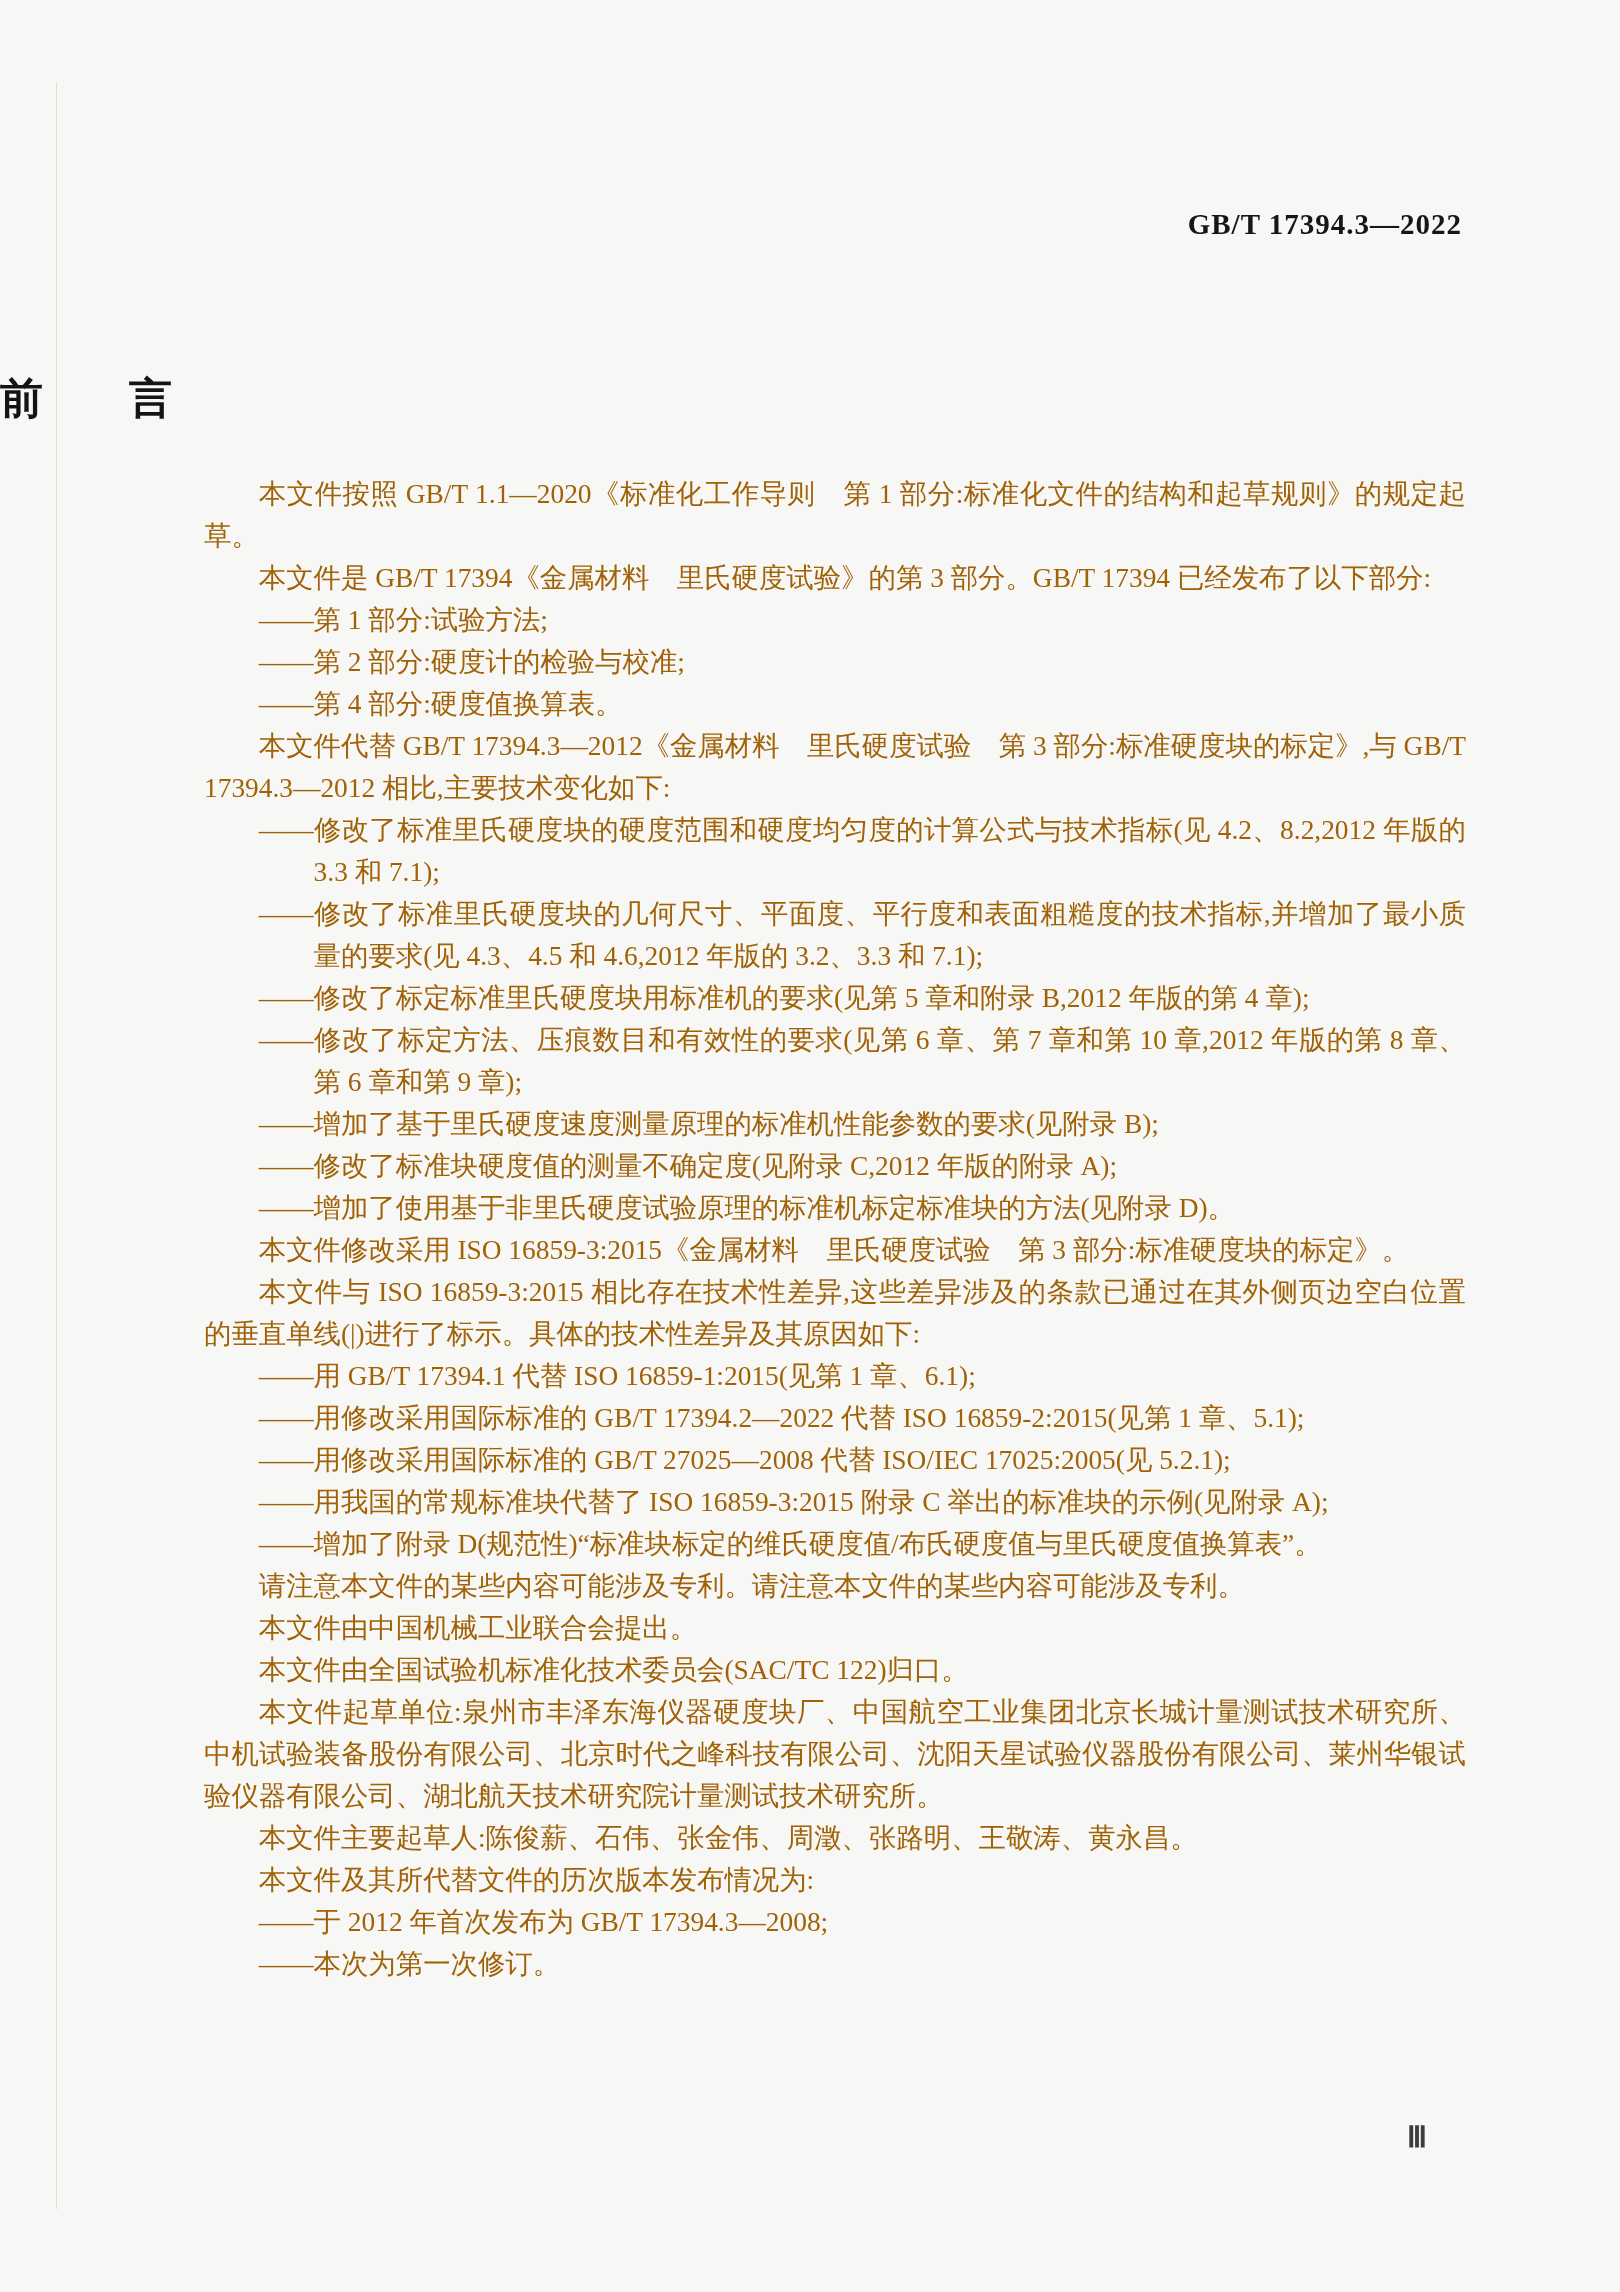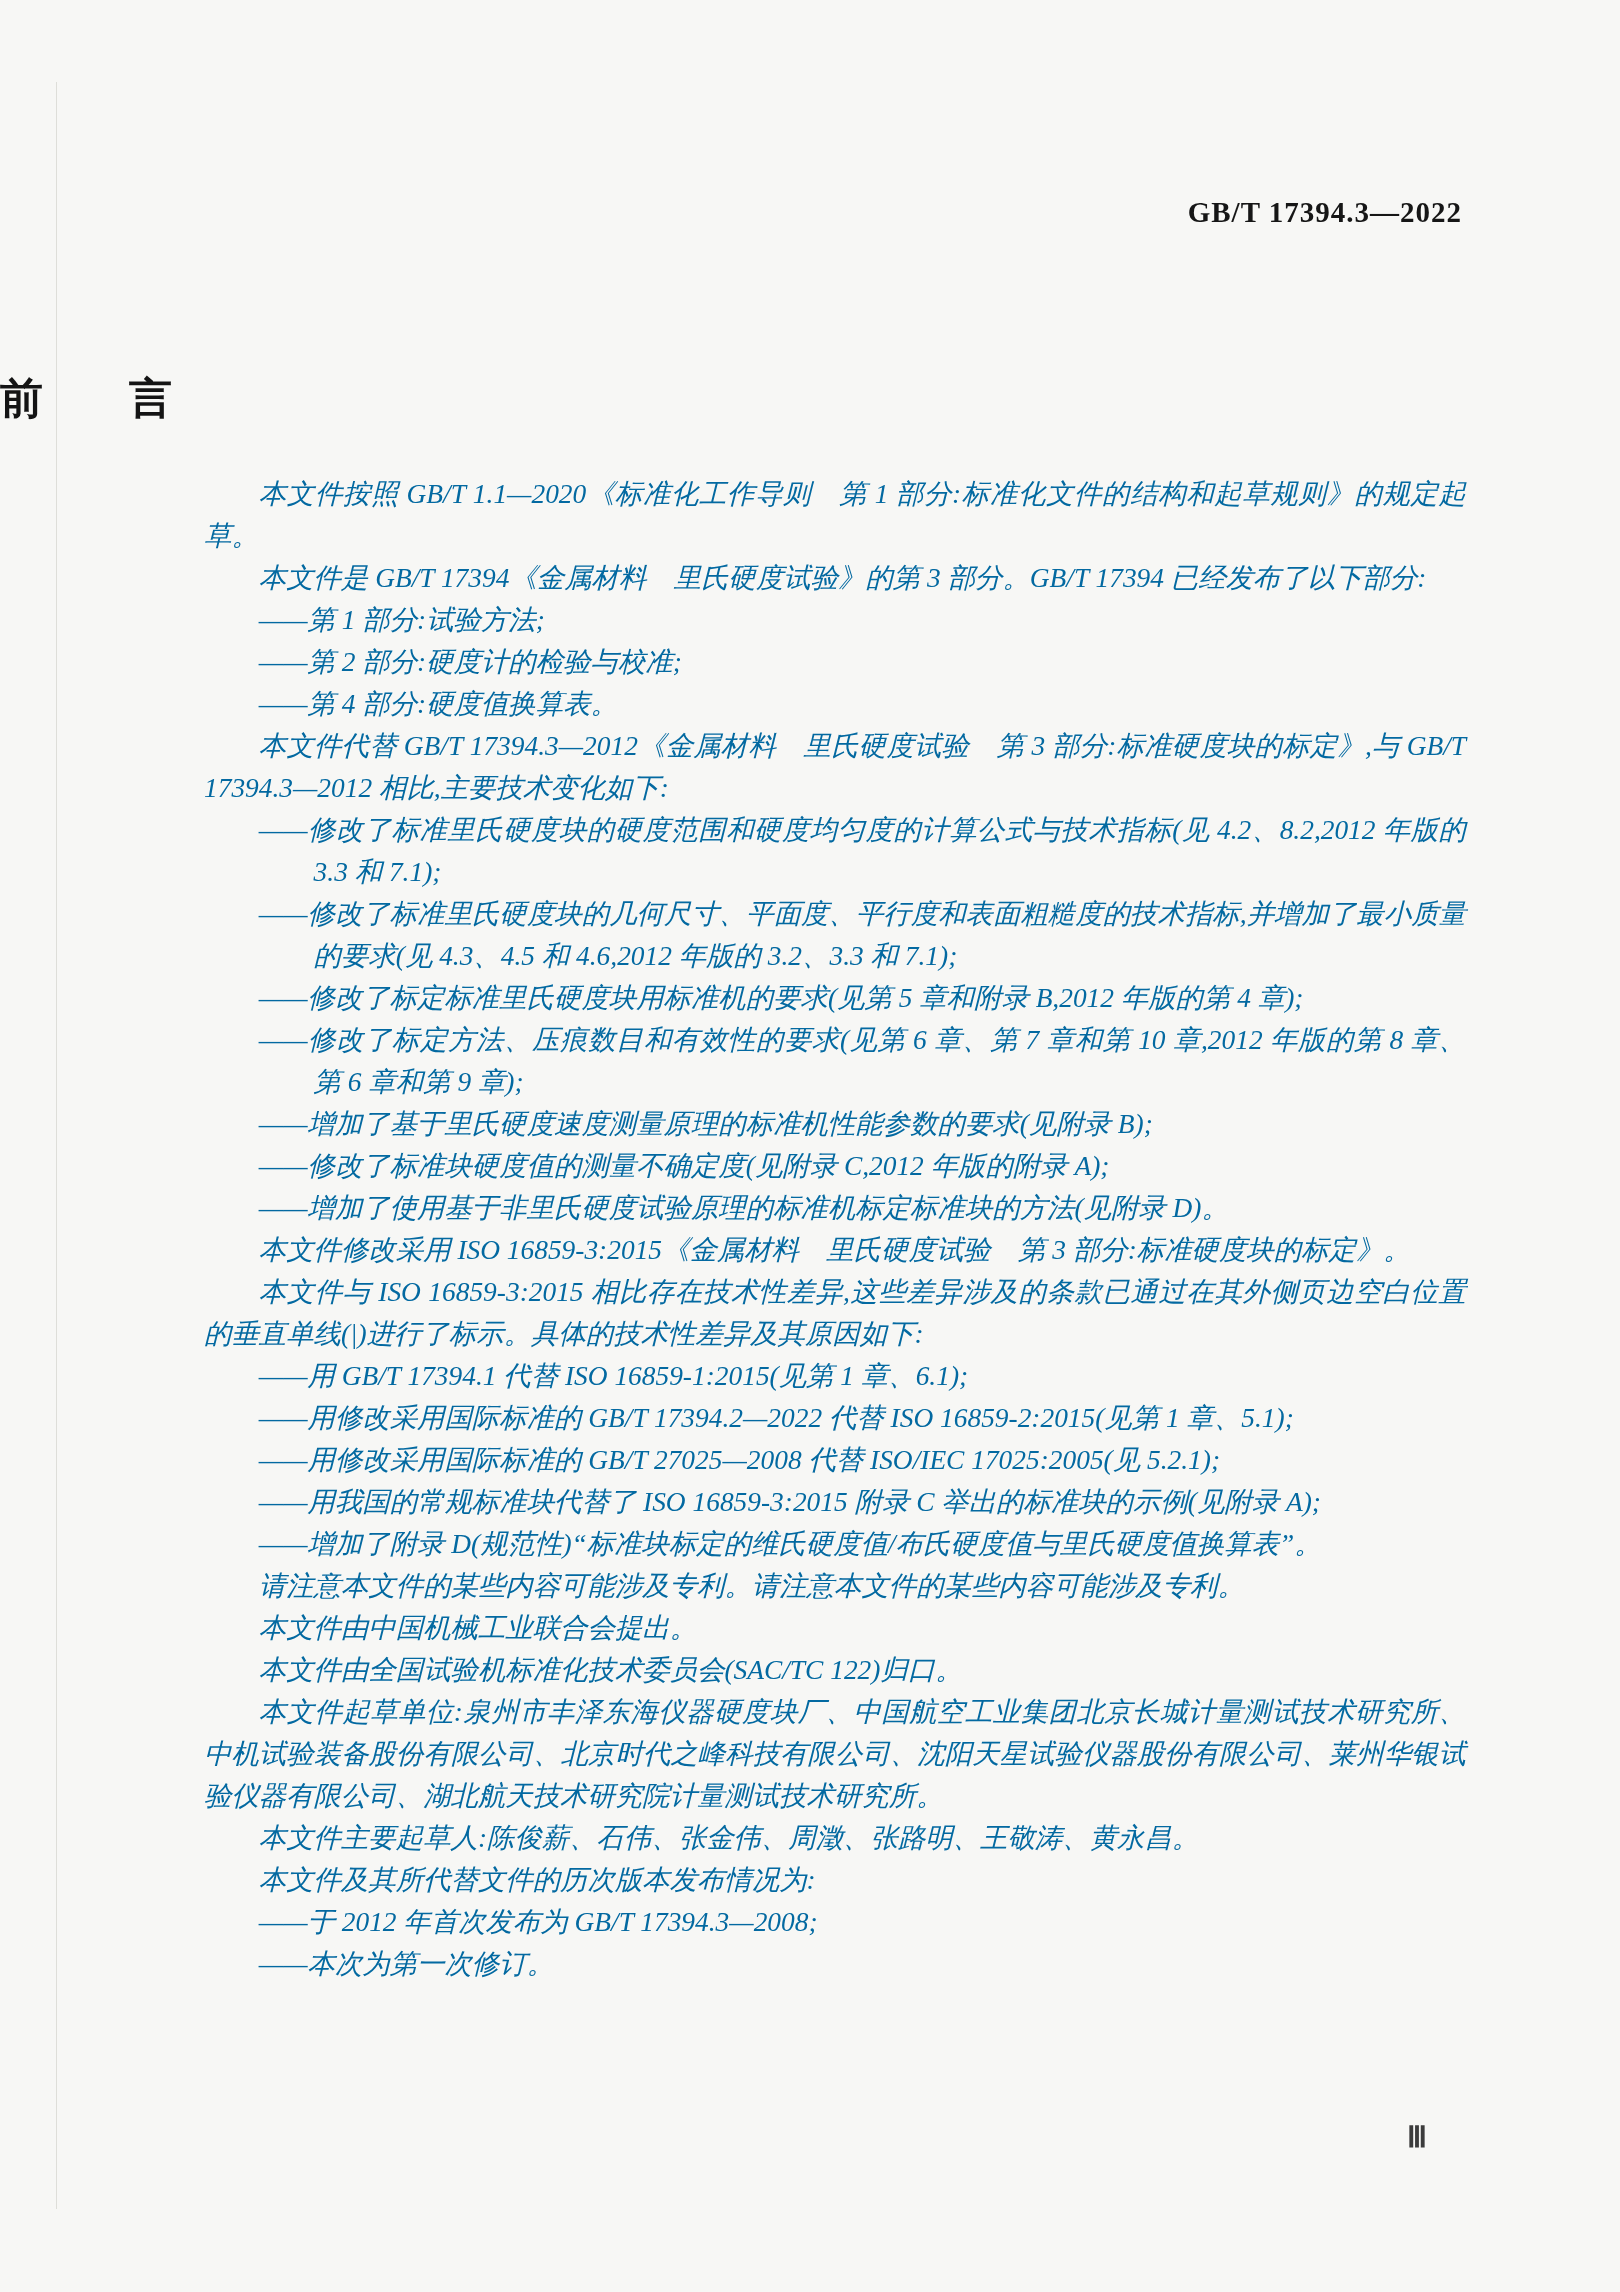--- a/index.html
+++ b/index.html
@@ -18,21 +18,21 @@
   .scan-edge {
     position: absolute;
     left: 56px;
     top: 82px;
     width: 1px;
     height: 2127px;
     background: #deded9;
   }
   .std-code {
     position: absolute;
-    top: 196px;
+    top: 208px;
     right: 158px;
     font-size: 29px;
     font-weight: 700;
     letter-spacing: 1px;
     color: #161616;
     white-space: nowrap;
   }
   .doc-title {
     position: absolute;
     top: 341px;
@@ -45,22 +45,21 @@
   }
   .foreword-body {
     position: absolute;
     left: 204px;
     top: 473px;
     width: 1262px;
     font-size: 27.4px;
     line-height: 42px;
     text-align: justify;
     text-justify: inter-ideograph;
-    color: #0369a1;
-    font-style: italic;
+    color: #a16207;
   }
   .foreword-body p {
     margin: 0;
     padding: 0;
   }
   .foreword-body p.para {
     text-indent: 2em;
   }
   .foreword-body p.item {
     padding-left: 4em;

